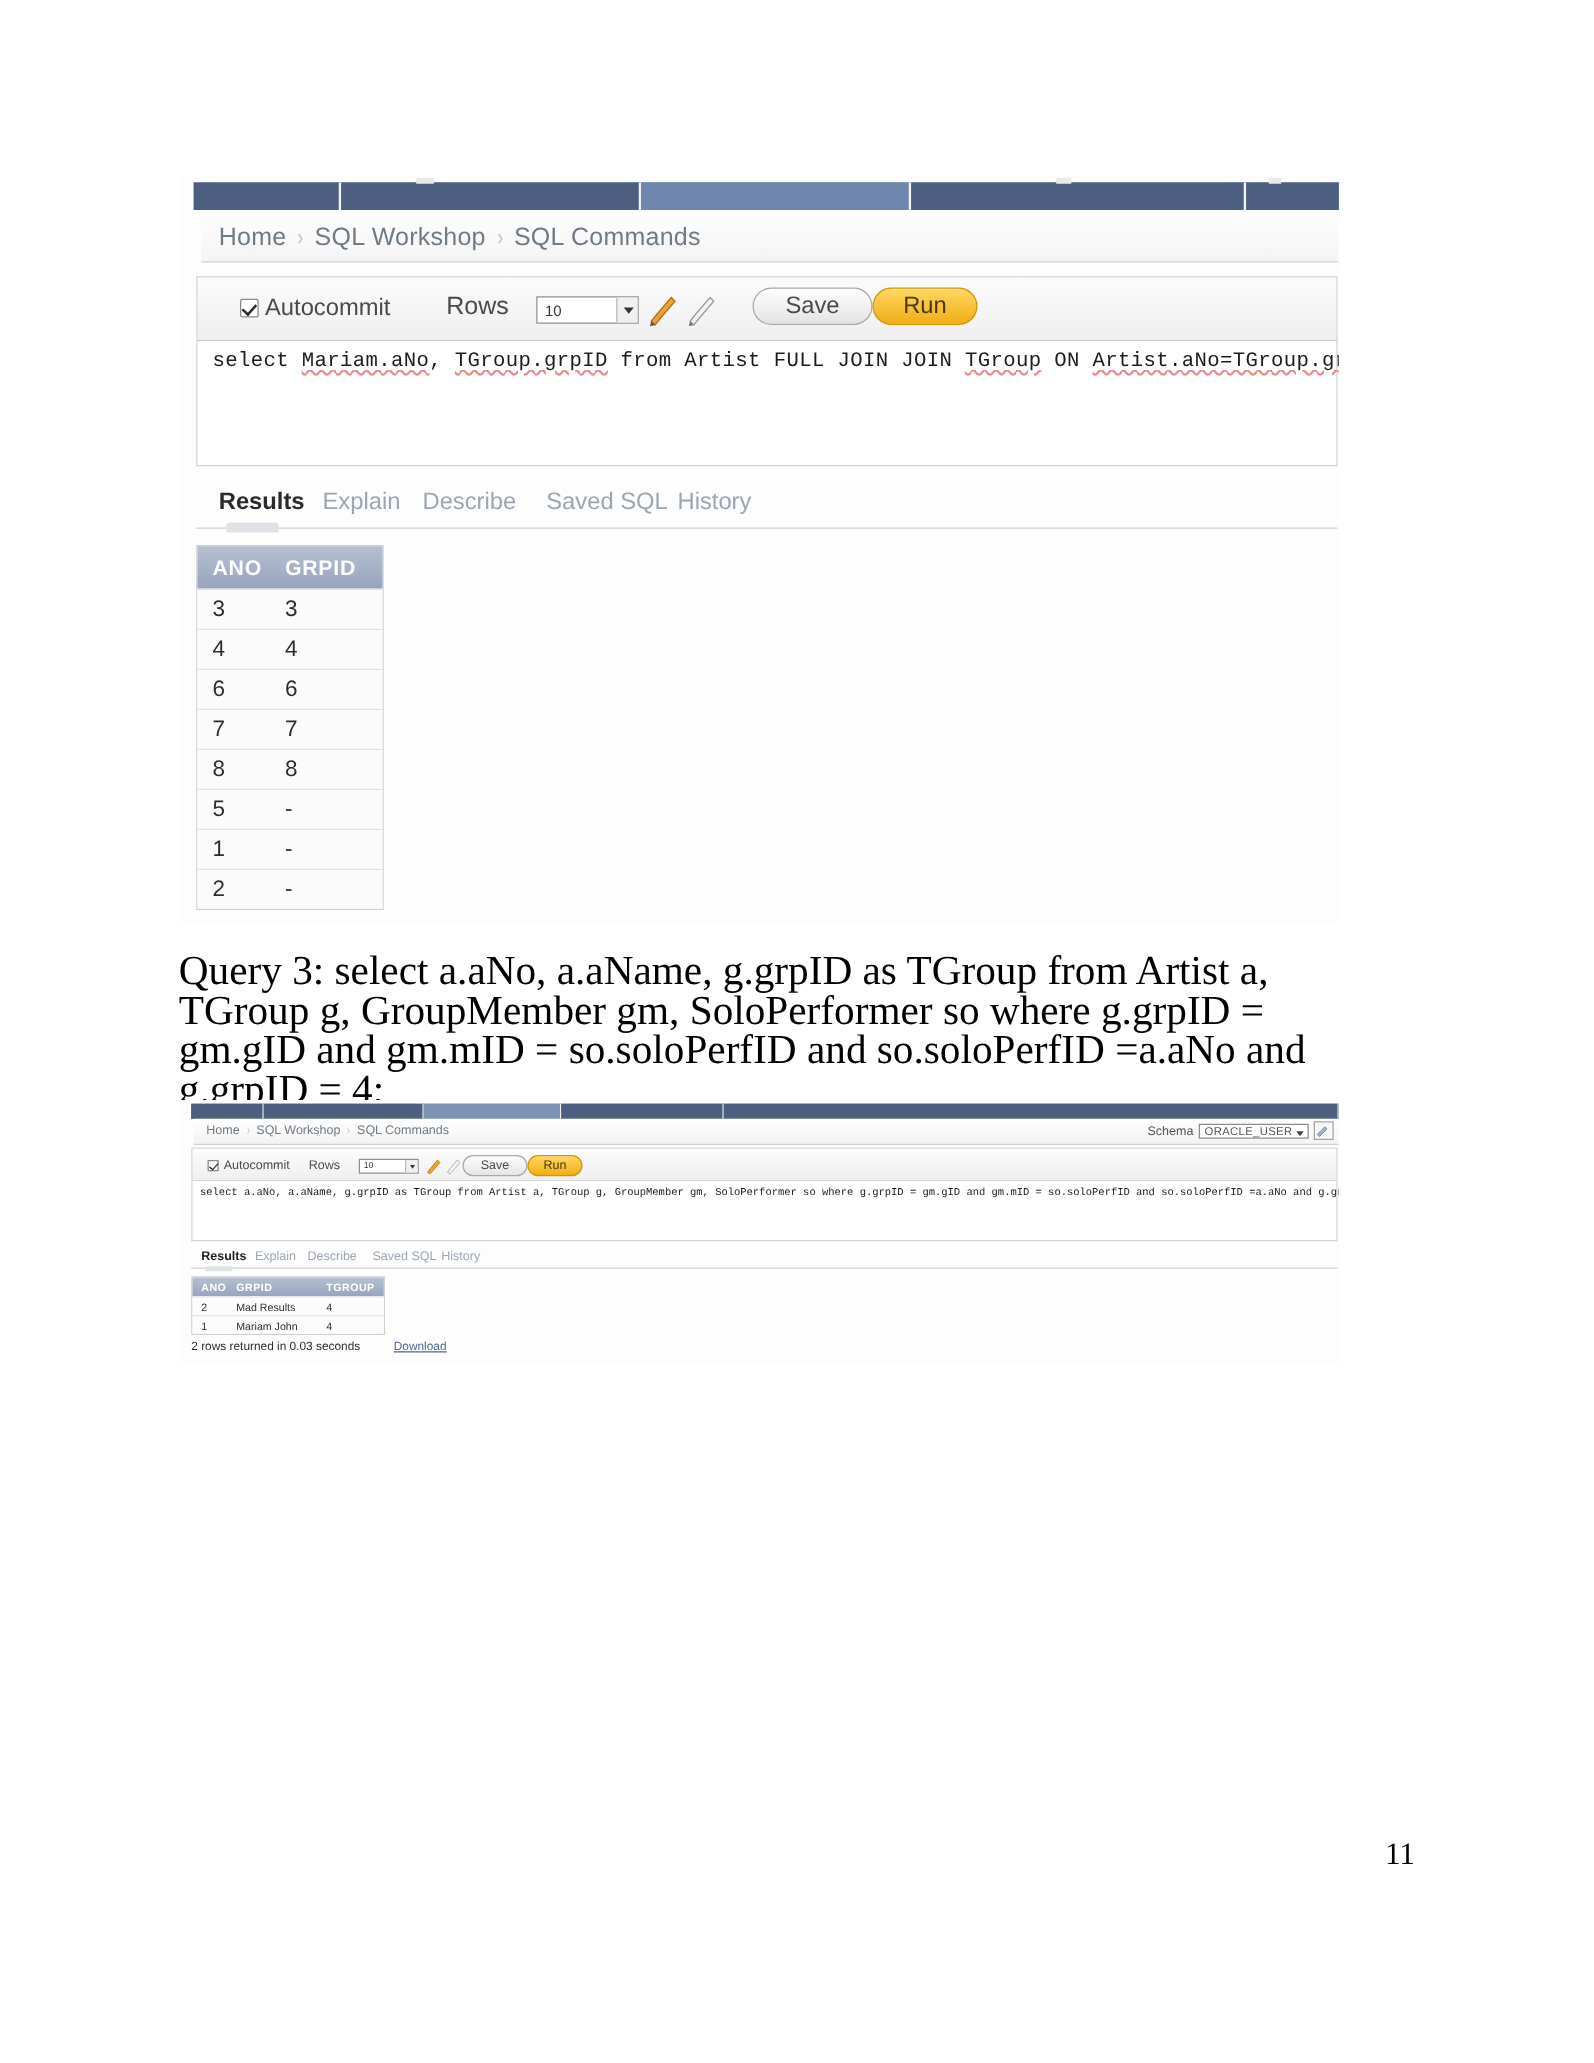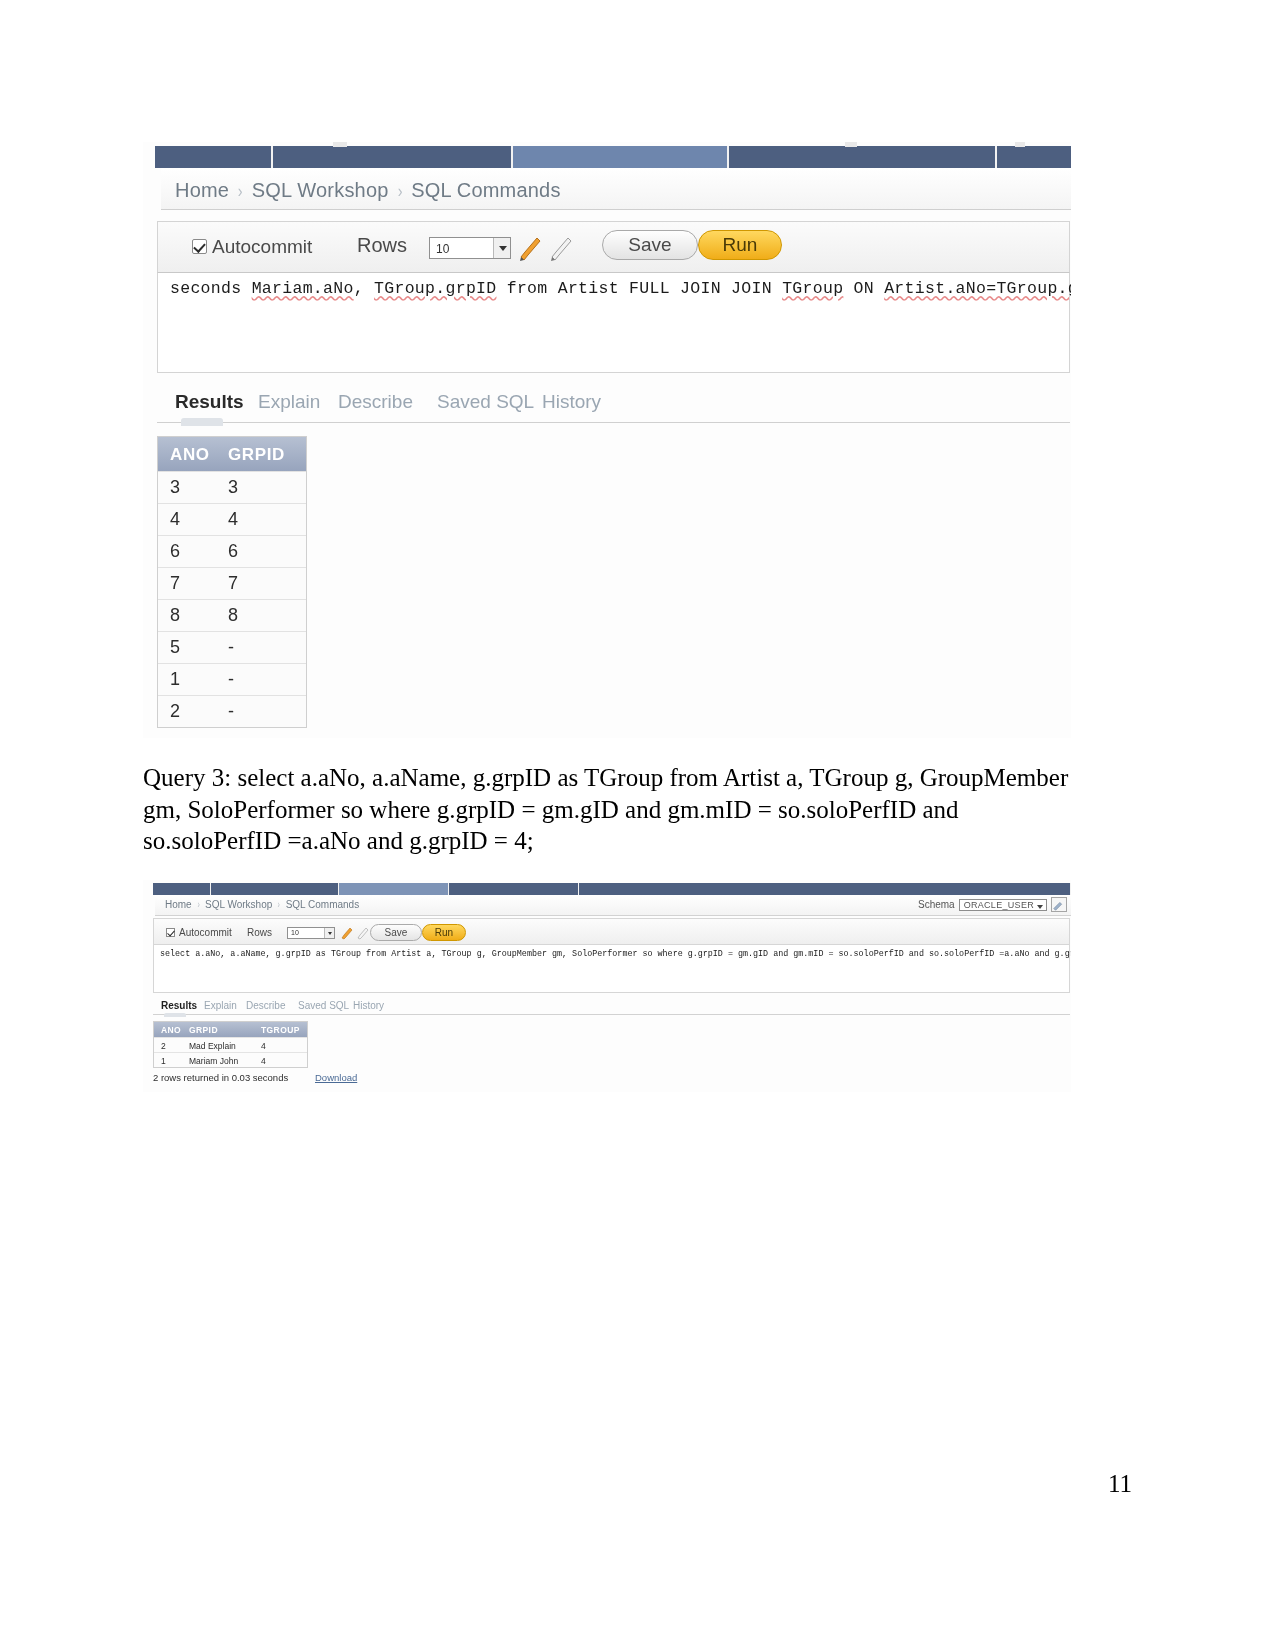--- a/index.html
+++ b/index.html
@@ -176,21 +176,21 @@
   .restable .r div {
     font-size: 18px; color: #2d2d2d; padding-top: 5px;
   }
   .restable .c0 { width: 60px; padding-left: 12px; }
   .restable .c1 { width: 88px; padding-left: 10px; }
 
   
   .para {
     position: absolute;
     font-family: "Liberation Serif", serif;
-    font-size: 25px;
+    font-size: 33px;
     color: #000000;
     line-height: 31.5px;
   }
   #query3 { left: 143px; top: 762px; width: 935px; }
   #query4 { left: 143px; top: 1118px; width: 935px; }
 
   
   .shot2 {
     position: absolute;
     left: 143px;
@@ -371,21 +371,21 @@
             <path d="M4 25 L8 20 L20 6 L23 9 L11 23 L7 28 Z" fill="#f2f2f2" stroke="#9a9a9a" stroke-width="1"></path>
             <path d="M4 25 L7 28 L3 29 Z" fill="#777"></path>
           </svg>
         </div>
         <div class="btn-save">Save</div>
         <div class="btn-run">Run</div>
       </div>
     </div>
 
     <div class="sqlbox">
-      <div class="sqlcode"><span>seconds </span><span class="sp">Mariam.aNo</span><span>, </span><span class="sp">TGroup.grpID</span><span> from Artist FULL JOIN JOIN </span><span class="sp">TGroup</span><span> ON </span><span class="sp">Artist.aNo=TGroup.grpID</span></div>
+      <div class="sqlcode"><span>select </span><span class="sp">Mariam.aNo</span><span>, </span><span class="sp">TGroup.grpID</span><span> from Artist FULL JOIN JOIN </span><span class="sp">TGroup</span><span> ON </span><span class="sp">Artist.aNo=TGroup.grpID</span></div>
     </div>
 
     <div class="tabstrip">
       <div class="t active" style="left:18px;">Results</div>
       <div class="t" style="left:101px;">Explain</div>
       <div class="t" style="left:181px;">Describe</div>
       <div class="t" style="left:280px;">Saved SQL</div>
       <div class="t" style="left:385px;">History</div>
     </div>
 
@@ -490,21 +490,21 @@
     </div>
 
     <div class="restable2">
       <div class="hdr">
         <div class="c0">ANO</div>
         <div class="c1">GRPID</div>
         <div class="c2">TGROUP</div>
       </div>
       <div class="r">
         <div class="c0">2</div>
-        <div class="c1">Mad Explain</div>
+        <div class="c1">Mad Results</div>
         <div class="c2">4</div>
       </div>
       <div class="r">
         <div class="c0">1</div>
         <div class="c1">Mariam John</div>
         <div class="c2">4</div>
       </div>
     </div>
 
     <div class="rowsreturned">2 rows returned in 0.03 seconds</div>

